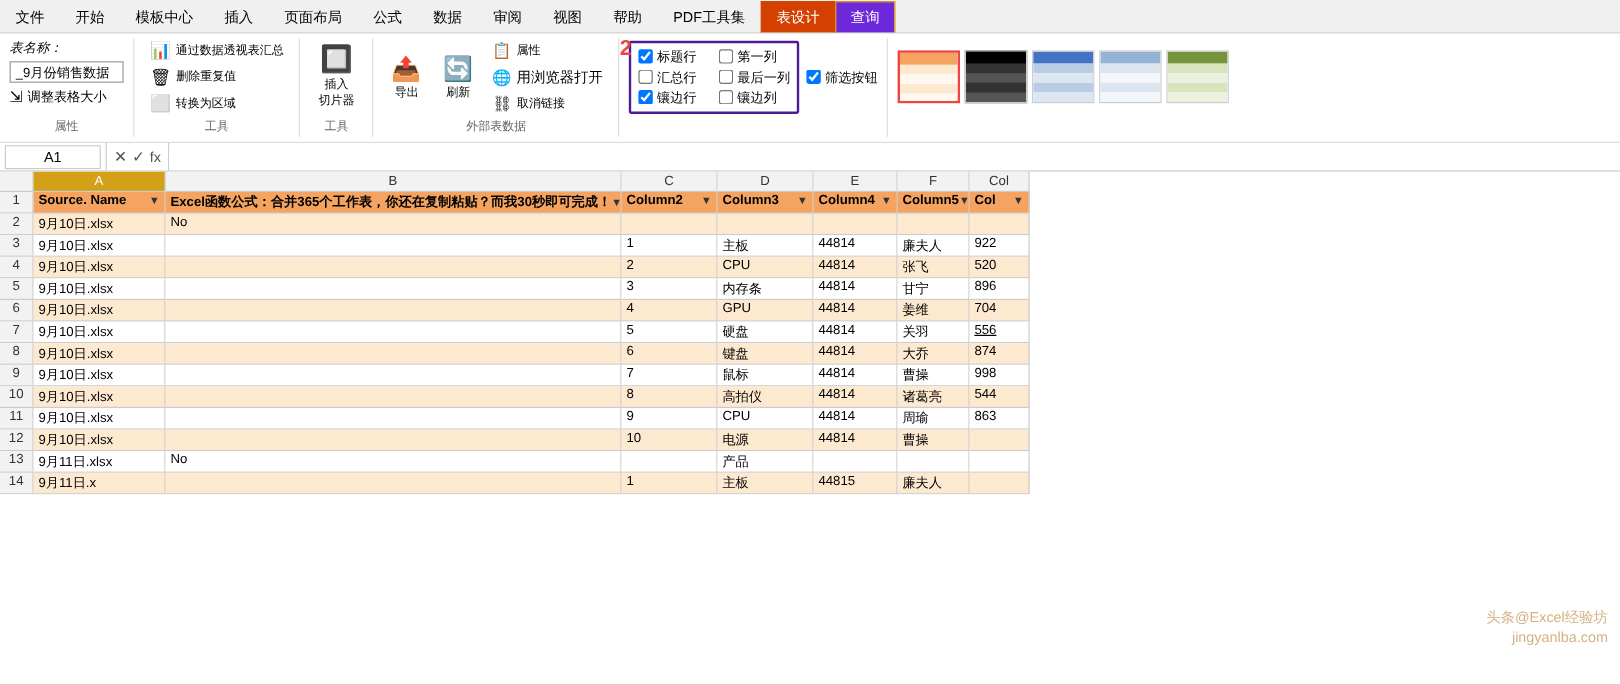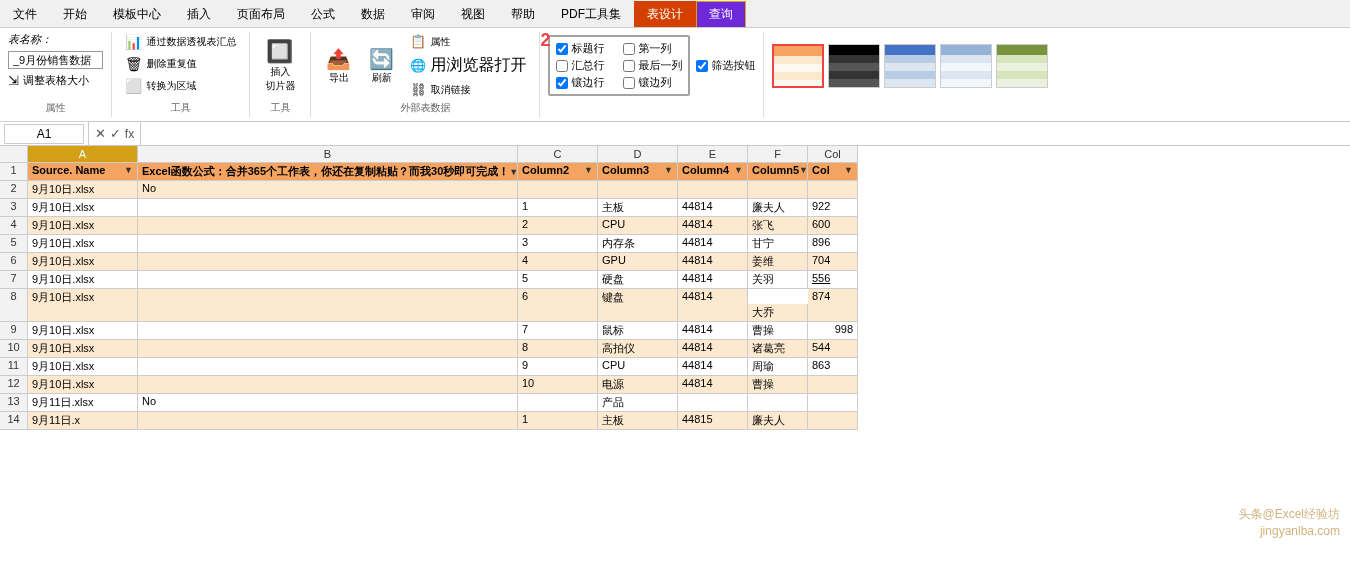--- a/index.html
+++ b/index.html
@@ -120,35 +120,35 @@
           <span style="font-size:20px;">🔄</span>
           <span style="font-size:10px;">刷新</span>
         </div>
         <div style="display:flex;flex-direction:column;gap:2px;">
           <div class="ribbon-btn-sm">
             <span style="font-size:13px;">📋</span>
             <span style="font-size:10px;">属性</span>
           </div>
           <div class="ribbon-btn-sm">
             <span style="font-size:13px;">🌐</span>
-            <span style="font-size:16px;">用浏览器打开</span>
+            <span style="font-size:12px;">用浏览器打开</span>
           </div>
           <div class="ribbon-btn-sm">
             <span style="font-size:13px;">⛓</span>
             <span style="font-size:10px;">取消链接</span>
           </div>
         </div>
       </div>
       <div class="ribbon-group-label">外部表数据</div>
     </div>
 
     <div class="ribbon-group" style="min-width:200px;position:relative;">
       <div style="position:absolute;top:-2px;left:0px;font-size:18px;font-weight:bold;color:#e44;z-index:20;">2</div>
       <div class="ribbon-group-content" style="padding-bottom:18px;">
-        <div style="border:2px solid #a3a3a3;padding:4px 6px;border-radius:2px;position:relative;">
+        <div style="border:2px solid #4c1d95;padding:4px 6px;border-radius:2px;position:relative;">
           <div class="check-grid">
             <div class="check-item">
               <input type="checkbox" checked="" style="">
               <span>标题行</span>
             </div>
             <div class="check-item">
               <input type="checkbox" style="">
               <span>第一列</span>
             </div>
             <div class="check-item">
@@ -319,21 +319,21 @@
   </div>
 
   <div class="table-row">
     <div class="row-num">4</div>
     <div class="table-cell odd-row" style="width:110px;min-width:110px;">9月10日.xlsx</div>
     <div class="table-cell odd-row" style="width:380px;min-width:380px;"></div>
     <div class="table-cell odd-row" style="width:80px;min-width:80px;">2</div>
     <div class="table-cell odd-row" style="width:80px;min-width:80px;">CPU</div>
     <div class="table-cell odd-row" style="width:70px;min-width:70px;">44814</div>
     <div class="table-cell odd-row" style="width:60px;min-width:60px;">张飞</div>
-    <div class="table-cell odd-row" style="width:50px;min-width:50px;">600</div>
+    <div class="table-cell odd-row" style="width:50px;min-width:50px;">520</div>
   </div>
 
   <div class="table-row">
     <div class="row-num">5</div>
     <div class="table-cell even-row" style="width:110px;min-width:110px;">9月10日.xlsx</div>
     <div class="table-cell even-row" style="width:380px;min-width:380px;"></div>
     <div class="table-cell even-row" style="width:80px;min-width:80px;">3</div>
     <div class="table-cell even-row" style="width:80px;min-width:80px;">内存条</div>
     <div class="table-cell even-row" style="width:70px;min-width:70px;">44814</div>
     <div class="table-cell even-row" style="width:60px;min-width:60px;">甘宁</div>
@@ -362,33 +362,33 @@
     <div class="table-cell even-row" style="width:50px;min-width:50px;text-decoration:underline;">556</div>
   </div>
 
   <div class="table-row">
     <div class="row-num">8</div>
     <div class="table-cell odd-row" style="width:110px;min-width:110px;">9月10日.xlsx</div>
     <div class="table-cell odd-row" style="width:380px;min-width:380px;"></div>
     <div class="table-cell odd-row" style="width:80px;min-width:80px;">6</div>
     <div class="table-cell odd-row" style="width:80px;min-width:80px;">键盘</div>
     <div class="table-cell odd-row" style="width:70px;min-width:70px;">44814</div>
-    <div class="table-cell odd-row" style="width:60px;min-width:60px;margin-top:15px;">大乔</div>
+    <div class="table-cell odd-row" style="width:60px;min-width:60px;">大乔</div>
     <div class="table-cell odd-row" style="width:50px;min-width:50px;">874</div>
   </div>
 
   <div class="table-row">
     <div class="row-num">9</div>
     <div class="table-cell even-row" style="width:110px;min-width:110px;">9月10日.xlsx</div>
     <div class="table-cell even-row" style="width:380px;min-width:380px;"></div>
     <div class="table-cell even-row" style="width:80px;min-width:80px;">7</div>
     <div class="table-cell even-row" style="width:80px;min-width:80px;">鼠标</div>
     <div class="table-cell even-row" style="width:70px;min-width:70px;">44814</div>
     <div class="table-cell even-row" style="width:60px;min-width:60px;">曹操</div>
-    <div class="table-cell even-row" style="width:50px;min-width:50px;text-align:right;">998</div>
+    <div class="table-cell even-row" style="width:50px;min-width:50px;">998</div>
   </div>
 
   <div class="table-row">
     <div class="row-num">10</div>
     <div class="table-cell odd-row" style="width:110px;min-width:110px;">9月10日.xlsx</div>
     <div class="table-cell odd-row" style="width:380px;min-width:380px;"></div>
     <div class="table-cell odd-row" style="width:80px;min-width:80px;">8</div>
     <div class="table-cell odd-row" style="width:80px;min-width:80px;">高拍仪</div>
     <div class="table-cell odd-row" style="width:70px;min-width:70px;">44814</div>
     <div class="table-cell odd-row" style="width:60px;min-width:60px;">诸葛亮</div>

